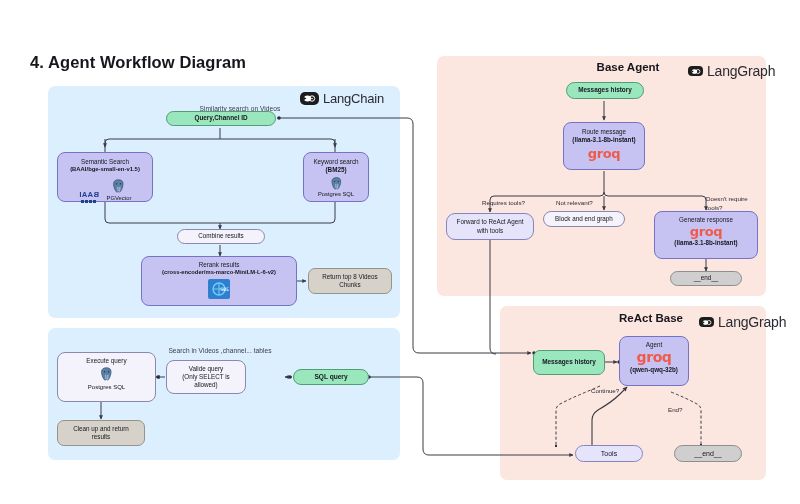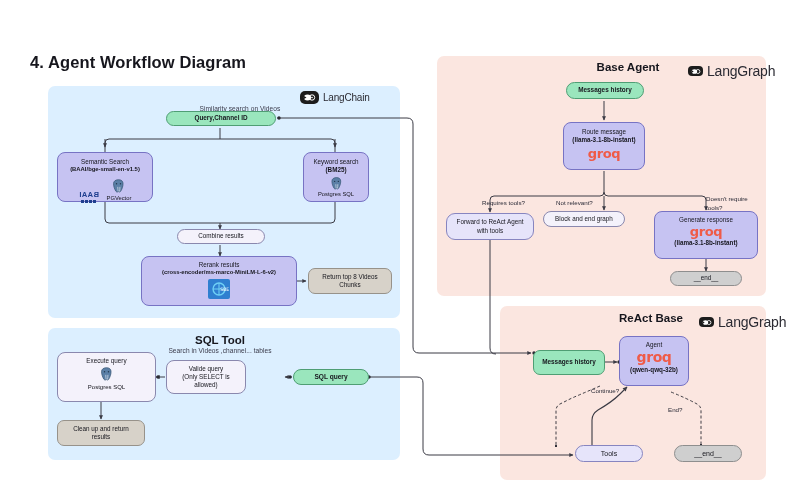--- a/index.html
+++ b/index.html
@@ -29,21 +29,21 @@
     text-align:center;letter-spacing:.05px;
   }
 
   
   .brand{position:absolute;display:flex;align-items:center;gap:4px;}
   .brand .mark{
     width:19px;height:13px;border-radius:5px;background:#1c1c1c;
     display:flex;align-items:center;justify-content:center;flex:0 0 auto;
   }
   .brand .mark svg{display:block;}
-  .brand .btxt{font-size:10px;color:#2b2b33;letter-spacing:-.2px;}
+  .brand .btxt{font-size:13px;color:#2b2b33;letter-spacing:-.2px;}
   .brand.sm .mark{width:15px;height:10.5px;border-radius:4px;}
   .brand.sm .btxt{font-size:14px;}
 
   
   .node{
     position:absolute;box-sizing:border-box;
     display:flex;flex-direction:column;align-items:center;justify-content:center;
     text-align:center;border:1px solid #6f6f8a;border-radius:8px;
     font-size:6.3px;line-height:1.32;color:#16161d;padding:2px 3px;
   }
@@ -169,21 +169,20 @@
       <svg width="13" height="9" viewBox="0 0 26 18">
         <ellipse cx="9" cy="9" rx="7.2" ry="6" fill="#fff"></ellipse>
         <circle cx="18" cy="9" r="5.4" fill="none" stroke="#fff" stroke-width="2"></circle>
         <circle cx="18" cy="9" r="1.6" fill="#fff"></circle>
         <path d="M2,6 L7,9 L2,12 z" fill="#1c1c1c"></path>
       </svg>
     </span>
     <span class="btxt">LangChain</span>
   </div>
 
-  <div class="panel-title" style="left:150px;top:334px;width:140px;">SQL Tool</div>
   <div class="panel-sub" style="left:145px;top:347px;width:150px;">Search in Videos ,channel... tables</div>
 
   <div class="panel-title" style="left:568px;top:61px;width:120px;">Base Agent</div>
   <div class="brand sm" style="left:688px;top:63px;">
     <span class="mark">
       <svg width="10" height="7" viewBox="0 0 26 18">
         <ellipse cx="9" cy="9" rx="7" ry="6" fill="#fff"></ellipse>
         <circle cx="18" cy="9" r="5.2" fill="none" stroke="#fff" stroke-width="2.2"></circle>
         <path d="M2,6 L7,9 L2,12 z" fill="#1c1c1c"></path>
       </svg>

